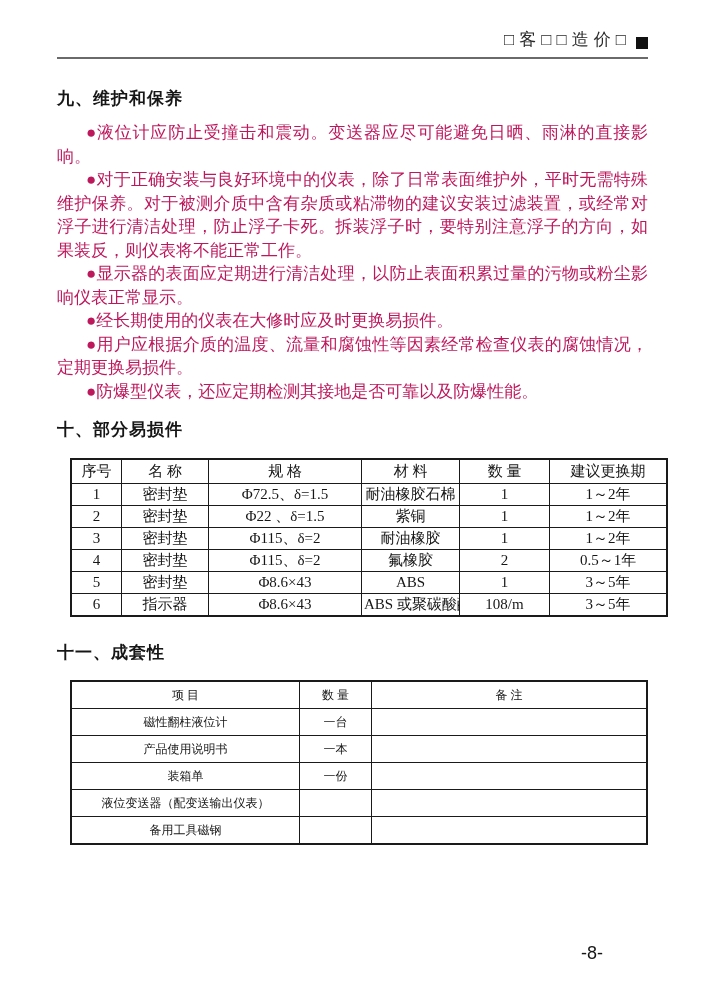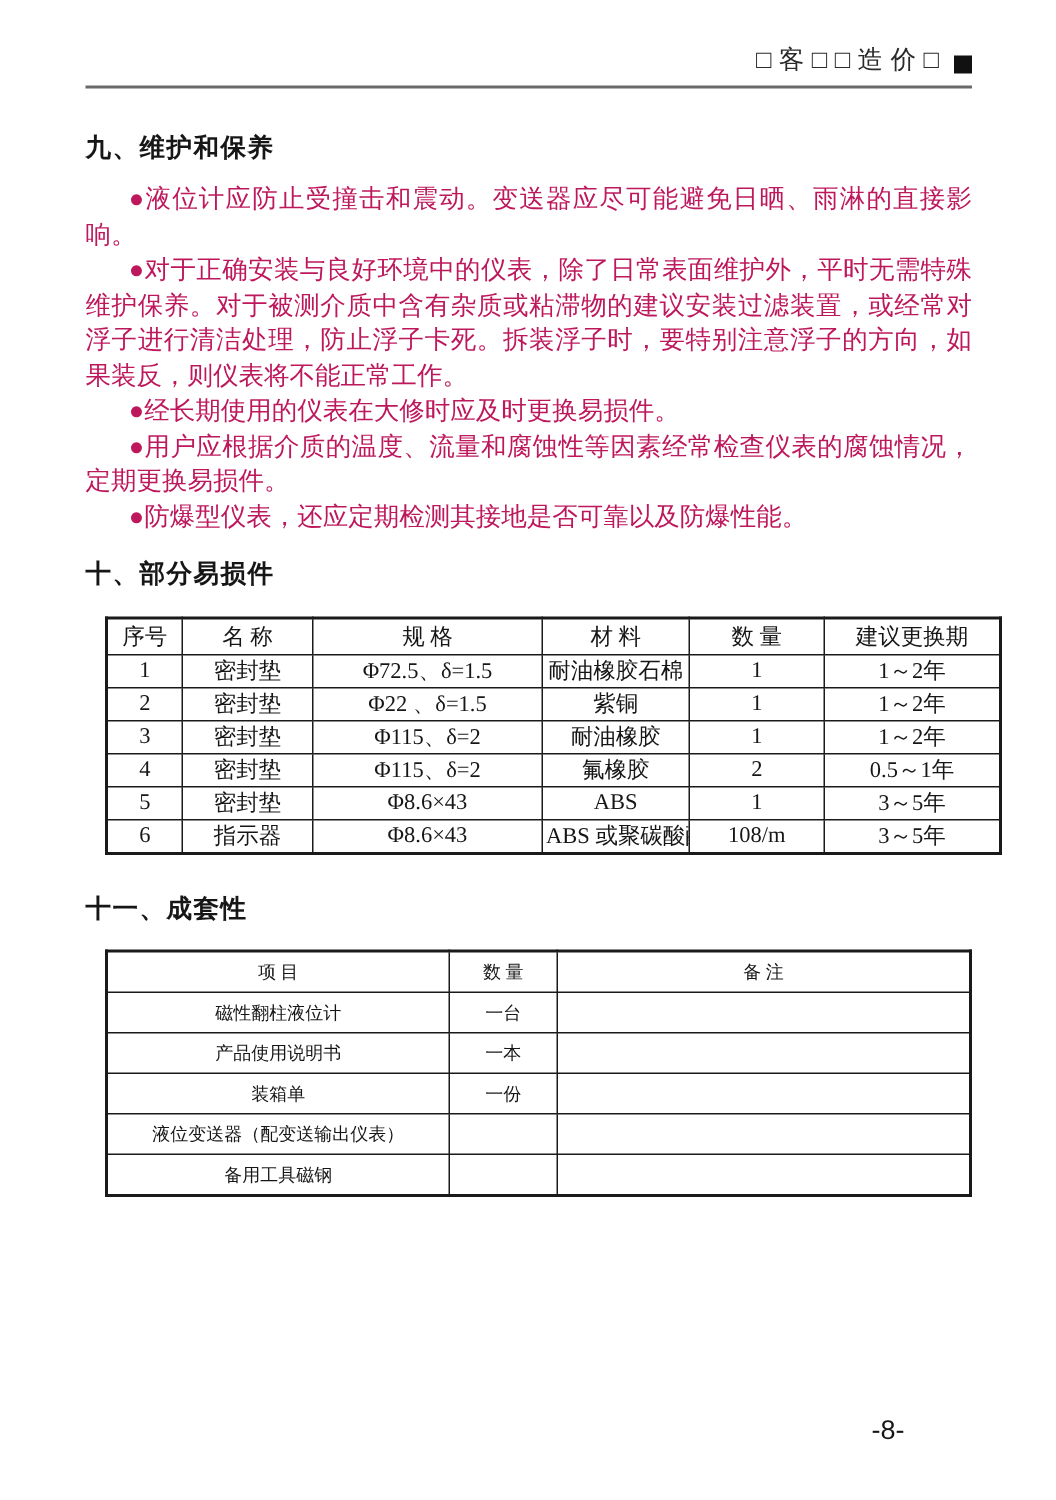--- a/index.html
+++ b/index.html
@@ -82,20 +82,21 @@
   <div class="running-header">
     <span class="header-title">□客□□造价□</span>
     <span class="header-square"></span>
   </div>
 
   <h2 class="section-heading" id="heading-9">九、维护和保养</h2>
 
   <div class="paragraphs">
       <p>●液位计应防止受撞击和震动。变送器应尽可能避免日晒、雨淋的直接影响。</p>
       <p>●对于正确安装与良好环境中的仪表，除了日常表面维护外，平时无需特殊维护保养。对于被测介质中含有杂质或粘滞物的建议安装过滤装置，或经常对浮子进行清洁处理，防止浮子卡死。拆装浮子时，要特别注意浮子的方向，如果装反，则仪表将不能正常工作。</p>
+      <p>●显示器的表面应定期进行清洁处理，以防止表面积累过量的污物或粉尘影响仪表正常显示。</p>
       <p>●经长期使用的仪表在大修时应及时更换易损件。</p>
       <p>●用户应根据介质的温度、流量和腐蚀性等因素经常检查仪表的腐蚀情况，定期更换易损件。</p>
       <p>●防爆型仪表，还应定期检测其接地是否可靠以及防爆性能。</p>
     </div>
 
   <h2 class="section-heading" id="heading-10">十、部分易损件</h2>
 
   <table id="wear-parts-table">
     <thead>
       <tr>

